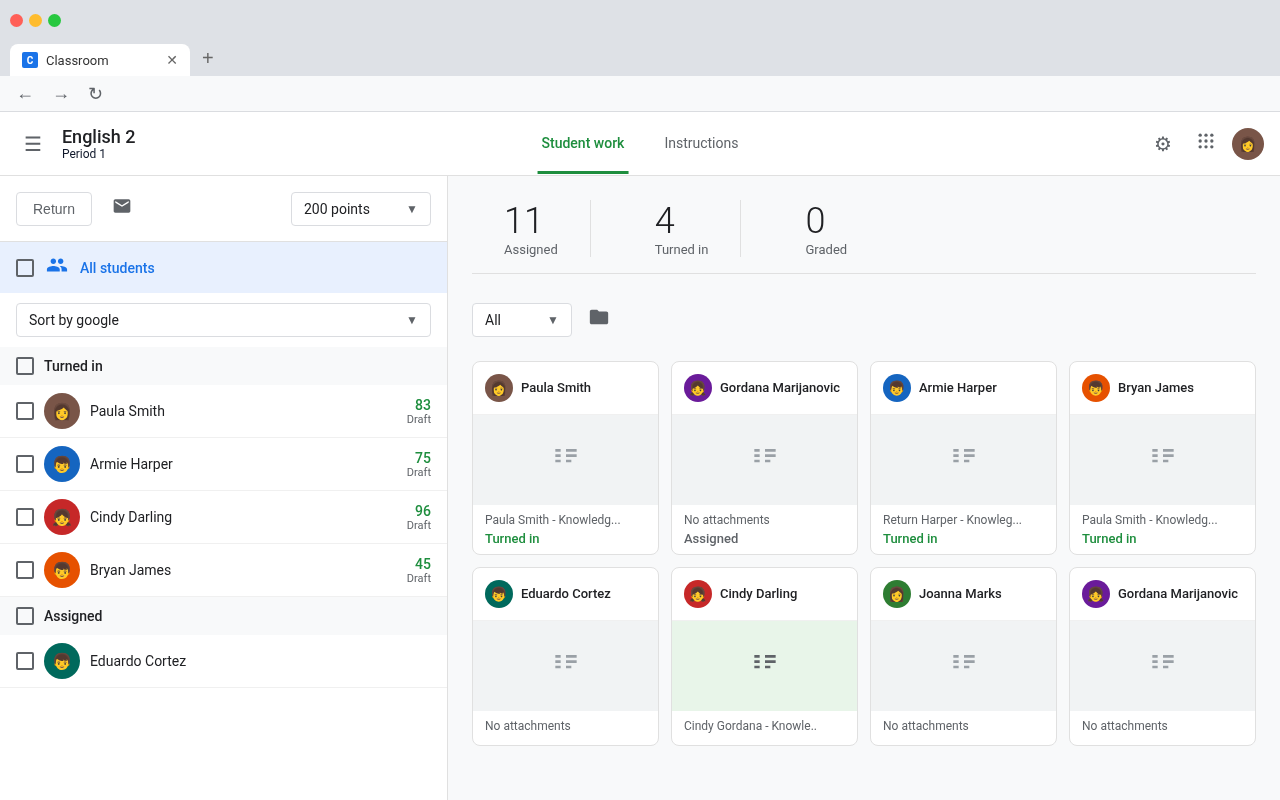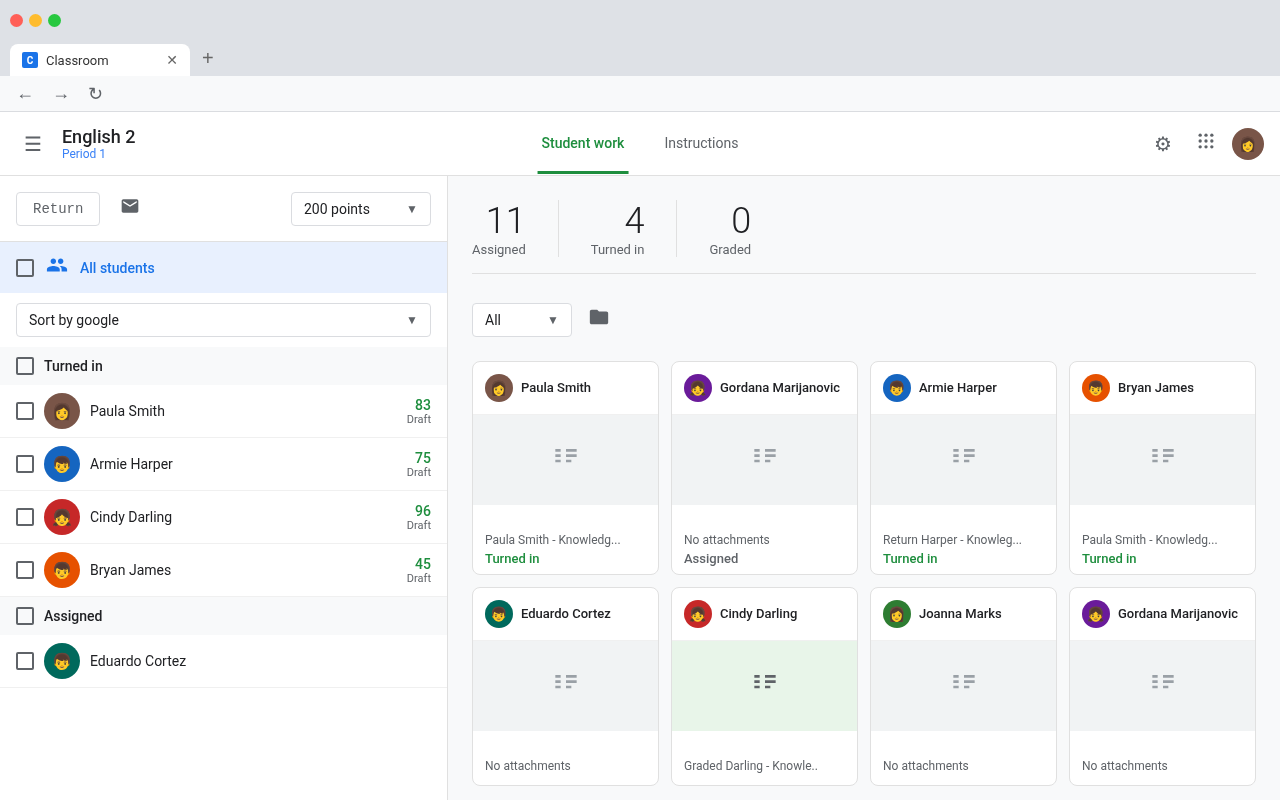--- a/index.html
+++ b/index.html
@@ -19,35 +19,35 @@
     .tab-new { background: none; border: none; color: #666; font-size: 20px; cursor: pointer; padding: 4px 8px; align-self: center; }
     .browser-addressbar { background: #f8f9fa; height: 36px; display: flex; align-items: center; padding: 0 12px; gap: 10px; border-bottom: 1px solid #dadce0; }
     .nav-btn { background: none; border: none; color: #5f6368; font-size: 18px; cursor: pointer; padding: 4px; border-radius: 50%; }
     .address-input { flex: 1; background: white; border: 1px solid #dadce0; border-radius: 20px; padding: 4px 14px; font-size: 13px; color: #333; outline: none; }
 
     
     .app-header { background: white; height: 64px; display: flex; align-items: center; padding: 0 16px; border-bottom: 1px solid #e0e0e0; position: relative; }
     .menu-icon { color: #5f6368; font-size: 20px; cursor: pointer; padding: 8px; }
     .app-title { margin-left: 12px; }
     .app-title-main { font-size: 18px; font-weight: 500; color: #202124; }
-    .app-title-sub { font-size: 12px; color: #3b82f6; }
+    .app-title-sub { font-size: 12px; color: #0f172a; }
     .header-tabs { position: absolute; left: 50%; transform: translateX(-50%); display: flex; gap: 32px; }
     .header-tab { padding: 22px 4px 20px; font-size: 14px; color: #5f6368; cursor: pointer; border-bottom: 3px solid transparent; text-decoration: none; }
     .header-tab.active { color: #1e8e3e; border-bottom: 3px solid #1e8e3e; font-weight: 500; }
     .header-actions { margin-left: auto; display: flex; align-items: center; gap: 8px; }
     .header-icon-btn { background: none; border: none; color: #5f6368; font-size: 20px; cursor: pointer; padding: 8px; border-radius: 50%; }
     .avatar { width: 32px; height: 32px; border-radius: 50%; background: #6d4c41; display: flex; align-items: center; justify-content: center; color: white; font-size: 14px; cursor: pointer; overflow: hidden; }
 
     
     .main-layout { display: flex; height: calc(800px - 40px - 36px - 36px - 64px); overflow: hidden; }
 
     
     .left-panel { width: 448px; background: white; border-right: 1px solid #e0e0e0; display: flex; flex-direction: column; overflow: hidden; }
     .left-panel-toolbar { padding: 12px 16px; display: flex; align-items: center; gap: 12px; border-bottom: 1px solid #e0e0e0; }
-    .return-btn { background: white; border: 1px solid #dadce0; border-radius: 4px; padding: 8px 16px; font-size: 14px; color: #5f6368; cursor: pointer; font-family: Liberation Mono, monospace; }
+    .return-btn { background: white; border: 1px solid #dadce0; border-radius: 4px; padding: 8px 16px; font-size: 14px; color: #5f6368; cursor: pointer; }
     .mail-icon-btn { background: none; border: none; color: #5f6368; font-size: 20px; cursor: pointer; padding: 8px; }
     .points-select { margin-left: auto; background: white; border: 1px solid #dadce0; border-radius: 4px; padding: 8px 12px; font-size: 14px; color: #202124; cursor: pointer; display: flex; align-items: center; gap: 8px; min-width: 140px; }
 
     .all-students-row { padding: 12px 16px; display: flex; align-items: center; gap: 12px; background: #e8f0fe; cursor: pointer; }
     .checkbox { width: 18px; height: 18px; border: 2px solid #5f6368; border-radius: 2px; cursor: pointer; flex-shrink: 0; }
     .all-students-label { font-size: 14px; color: #1a73e8; font-weight: 500; }
 
     .sort-row { padding: 10px 16px; }
     .sort-select { background: white; border: 1px solid #dadce0; border-radius: 4px; padding: 8px 12px; font-size: 14px; color: #202124; cursor: pointer; display: flex; align-items: center; gap: 8px; min-width: 200px; }
 
@@ -59,38 +59,38 @@
     .student-avatar { width: 36px; height: 36px; border-radius: 50%; overflow: hidden; flex-shrink: 0; }
     .student-name { font-size: 14px; color: #202124; flex: 1; }
     .student-grade { text-align: right; }
     .grade-num { font-size: 14px; color: #1e8e3e; font-weight: 500; }
     .grade-label { font-size: 11px; color: #5f6368; }
 
     
     .right-panel { flex: 1; background: #f8f9fa; overflow-y: auto; padding: 24px; }
     .assignment-title { font-size: 28px; color: #202124; font-weight: 400; margin-bottom: 20px; }
     .stats-row { display: flex; gap: 0; margin-bottom: 24px; border-bottom: 1px solid #e0e0e0; padding-bottom: 16px; }
-    .stat-item { text-align: right; padding: 0 32px 0 0; margin-right: 32px; border-right: 1px solid #e0e0e0; }
+    .stat-item { text-align: left; padding: 0 32px 0 0; margin-right: 32px; border-right: 1px solid #e0e0e0; margin-left: 32px; }
     .stat-item:last-child { border-right: none; }
     .stat-num { font-size: 36px; color: #202124; font-weight: 300; }
     .stat-label { font-size: 13px; color: #5f6368; }
 
     .filter-row { display: flex; align-items: center; gap: 8px; margin-bottom: 20px; }
     .filter-select { background: white; border: 1px solid #dadce0; border-radius: 4px; padding: 8px 12px; font-size: 14px; color: #202124; cursor: pointer; display: flex; align-items: center; gap: 8px; min-width: 100px; }
     .folder-btn { background: none; border: none; color: #5f6368; font-size: 20px; cursor: pointer; padding: 8px; }
 
     .students-grid { display: grid; grid-template-columns: repeat(4, 1fr); gap: 12px; }
     .student-card { background: white; border-radius: 8px; border: 1px solid #e0e0e0; overflow: hidden; }
     .student-card-header { padding: 12px; display: flex; align-items: center; gap: 8px; border-bottom: 1px solid #f0f0f0; }
     .card-avatar { width: 28px; height: 28px; border-radius: 50%; overflow: hidden; flex-shrink: 0; background: #ccc; }
     .card-name { font-size: 13px; color: #202124; font-weight: 500; line-height: 1.3; }
     .card-content { height: 90px; background: #f1f3f4; display: flex; align-items: center; justify-content: center; }
     .card-grid-icon { color: #9aa0a6; font-size: 28px; }
     .card-footer { padding: 8px 12px; }
-    .card-file-name { font-size: 12px; color: #5f6368; margin-bottom: 4px; white-space: nowrap; overflow: hidden; text-overflow: ellipsis; margin-top: 20px; }
+    .card-file-name { font-size: 12px; color: #5f6368; margin-bottom: 4px; white-space: nowrap; overflow: hidden; text-overflow: ellipsis; }
     .card-status { font-size: 13px; font-weight: 500; }
     .status-turned-in { color: #1e8e3e; }
     .status-assigned { color: #5f6368; }
 
     
     .av-brown { background: #795548; color: white; }
     .av-blue { background: #1565c0; color: white; }
     .av-teal { background: #00695c; color: white; }
     .av-orange { background: #e65100; color: white; }
     .av-purple { background: #6a1b9a; color: white; }
@@ -379,21 +379,21 @@
           <span class="card-name">Cindy Darling</span>
         </div>
         <div class="card-content" style="background:#e8f5e9;">
           <span class="card-grid-icon">
             <svg width="32" height="32" viewBox="0 0 24 24" fill="#5f6368">
               <path d="M4 6h4v2H4zm0 4h4v2H4zm0 4h4v2H4zm12-8v2h4V6h-4zm-4 8h4v2h-4zm0-8h4v2h-4zm4 4h4v2h-4zm-4 0h4v2h-4z"></path>
             </svg>
           </span>
         </div>
         <div class="card-footer">
-          <div class="card-file-name">Graded Darling - Knowle..</div>
+          <div class="card-file-name">Cindy Gordana - Knowle..</div>
           <div class="card-status"></div>
         </div>
       </div>
 
       <div class="student-card">
         <div class="student-card-header">
           <div class="card-avatar av-green" style="display:flex;align-items:center;justify-content:center;font-size:14px;">👩</div>
           <span class="card-name">Joanna Marks</span>
         </div>
         <div class="card-content">

